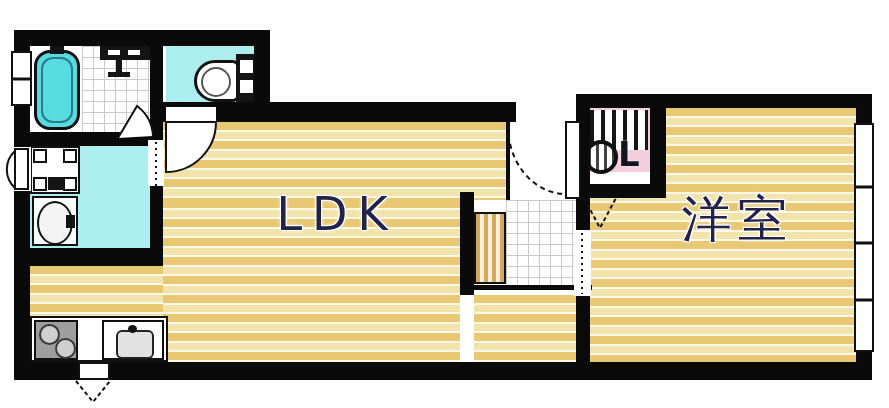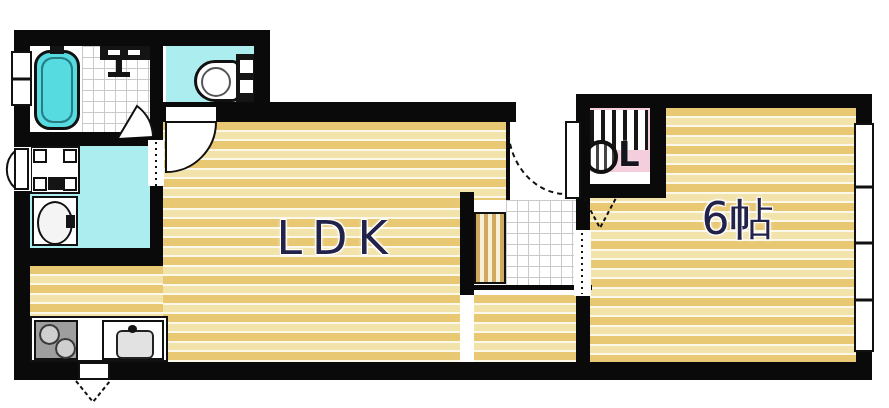--- a/index.html
+++ b/index.html
@@ -31,21 +31,21 @@
   .dark{background:#141414;}
   .shoes{background:repeating-linear-gradient(90deg,#cfa95e 0px,#cfa95e 4px,#f7efd8 4px,#f7efd8 8px);
          border:2px solid #111;}
   .hatch{background:repeating-linear-gradient(90deg,#161616 0px,#161616 4px,#ffffff 4px,#ffffff 11px);}
   .pipecircle{border:4px solid #111;border-radius:50%;background:
         repeating-linear-gradient(90deg,#444 0px,#444 3px,#fff 3px,#fff 8px);}
   svg.overlay{position:absolute;left:0;top:0;z-index:40;pointer-events:none;}
   
   .label{position:absolute;z-index:50;color:#23234a;text-align:center;
          text-shadow:-1px -1px 0 #fff,1px -1px 0 #fff,-1px 1px 0 #fff,1px 1px 0 #fff,0 0 4px #fff;}
-  .ldk-name{font-size:46px;letter-spacing:10px;line-height:52px;margin-top:24px;}
+  .ldk-name{font-size:46px;letter-spacing:10px;line-height:52px;}
   .ldk-size{font-size:44px;line-height:52px;}
   .yo-name{font-size:50px;letter-spacing:6px;line-height:54px;}
   .yo-size{font-size:44px;line-height:54px;}
   .genkan-name{font-size:29px;letter-spacing:2px;}
   .cl-letter{font-size:34px;font-weight:bold;color:#15151f;z-index:50;
              text-shadow:0 0 2px #fff;}
 </style>
 </head>
 <body>
 
@@ -162,16 +162,16 @@
     <line x1="855" y1="300" x2="873" y2="300" stroke="#111" stroke-width="3"></line>
 
     <rect x="12" y="52" width="19" height="53" fill="#ffffff" stroke="#111" stroke-width="2"></rect>
     <line x1="12" y1="79" x2="31" y2="79" stroke="#111" stroke-width="3"></line>
   </svg>
 
   <div class="label" style="left:212px;top:188px;width:250px;">
     <div class="ldk-name">LDK</div>
   </div>
   <div class="label" style="left:655px;top:192px;width:165px;">
-    <div class="yo-size">6帖</div>
+    <div class="yo-name">洋室</div>
   </div>
 
 </div>
 
 </body></html>

